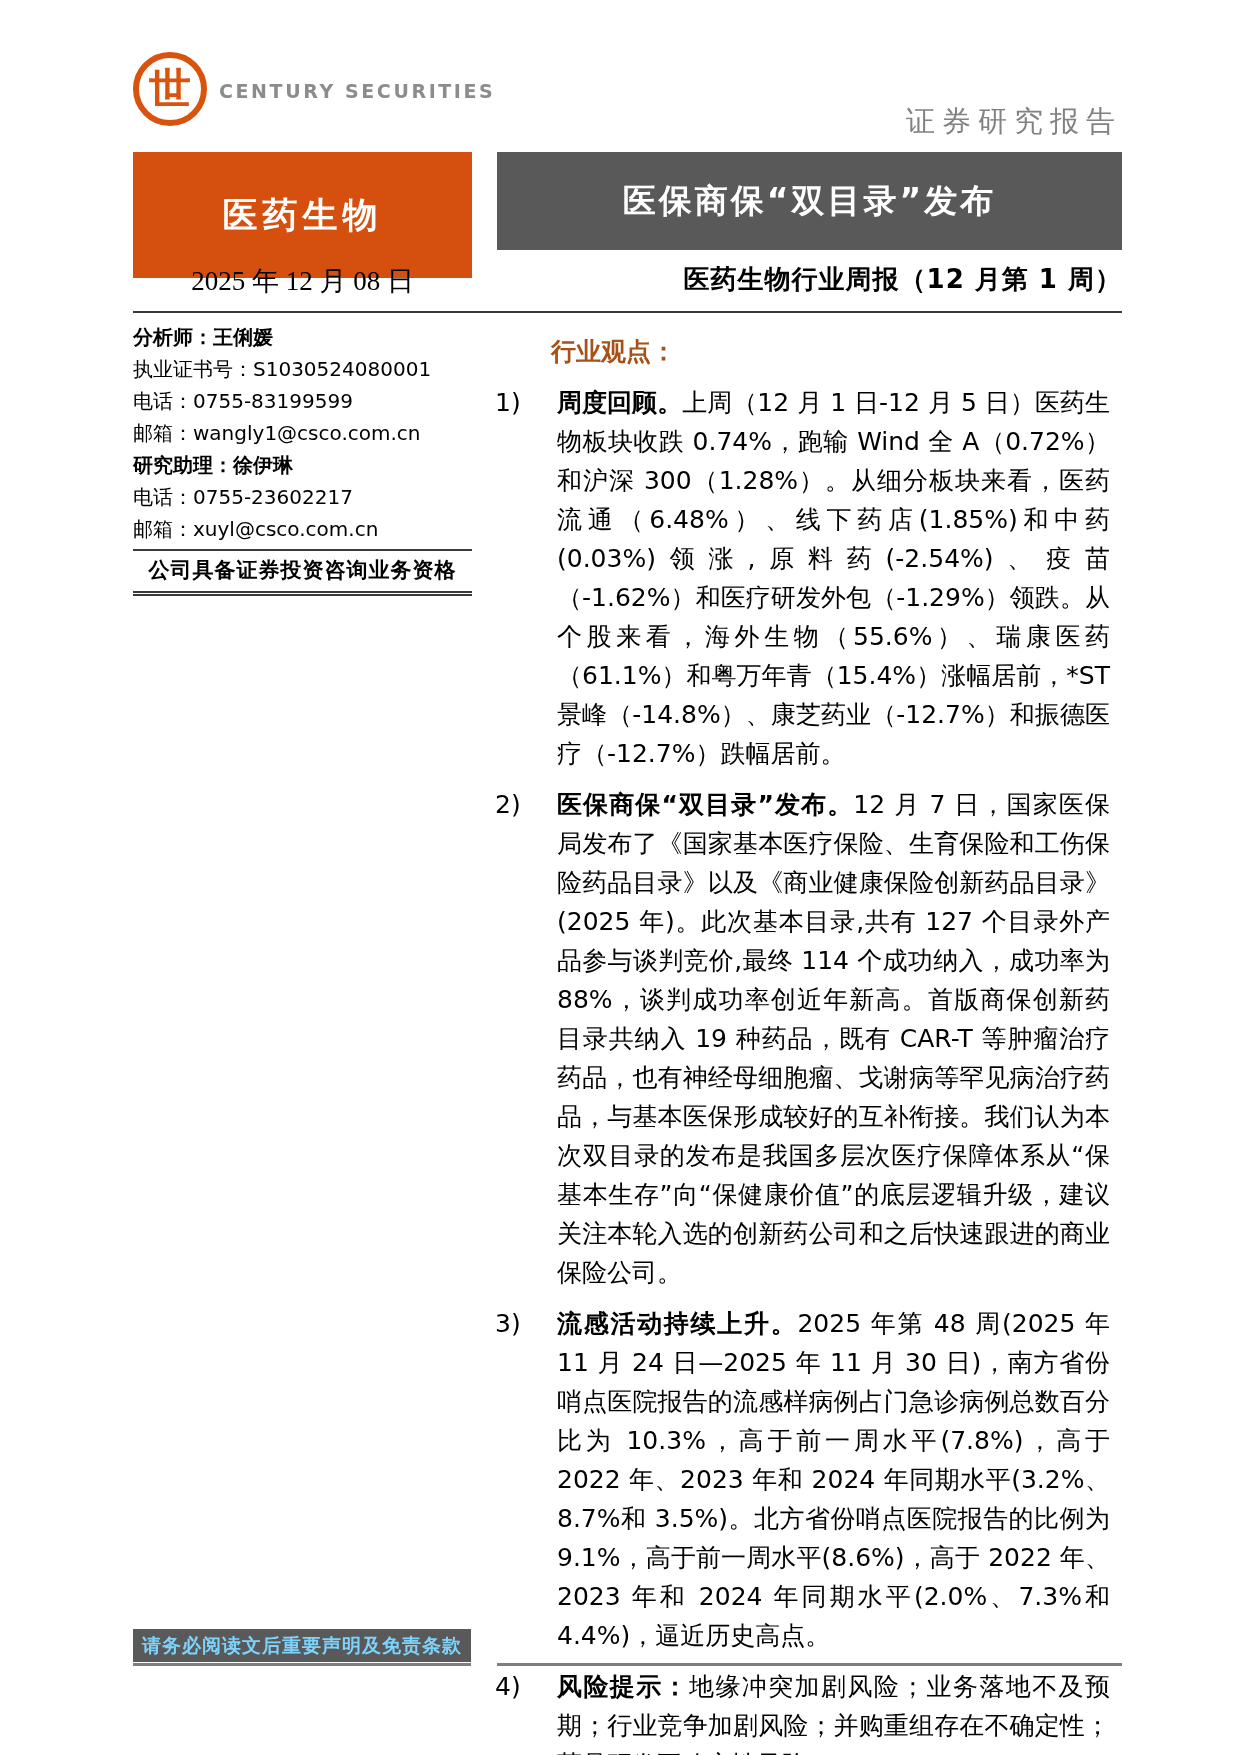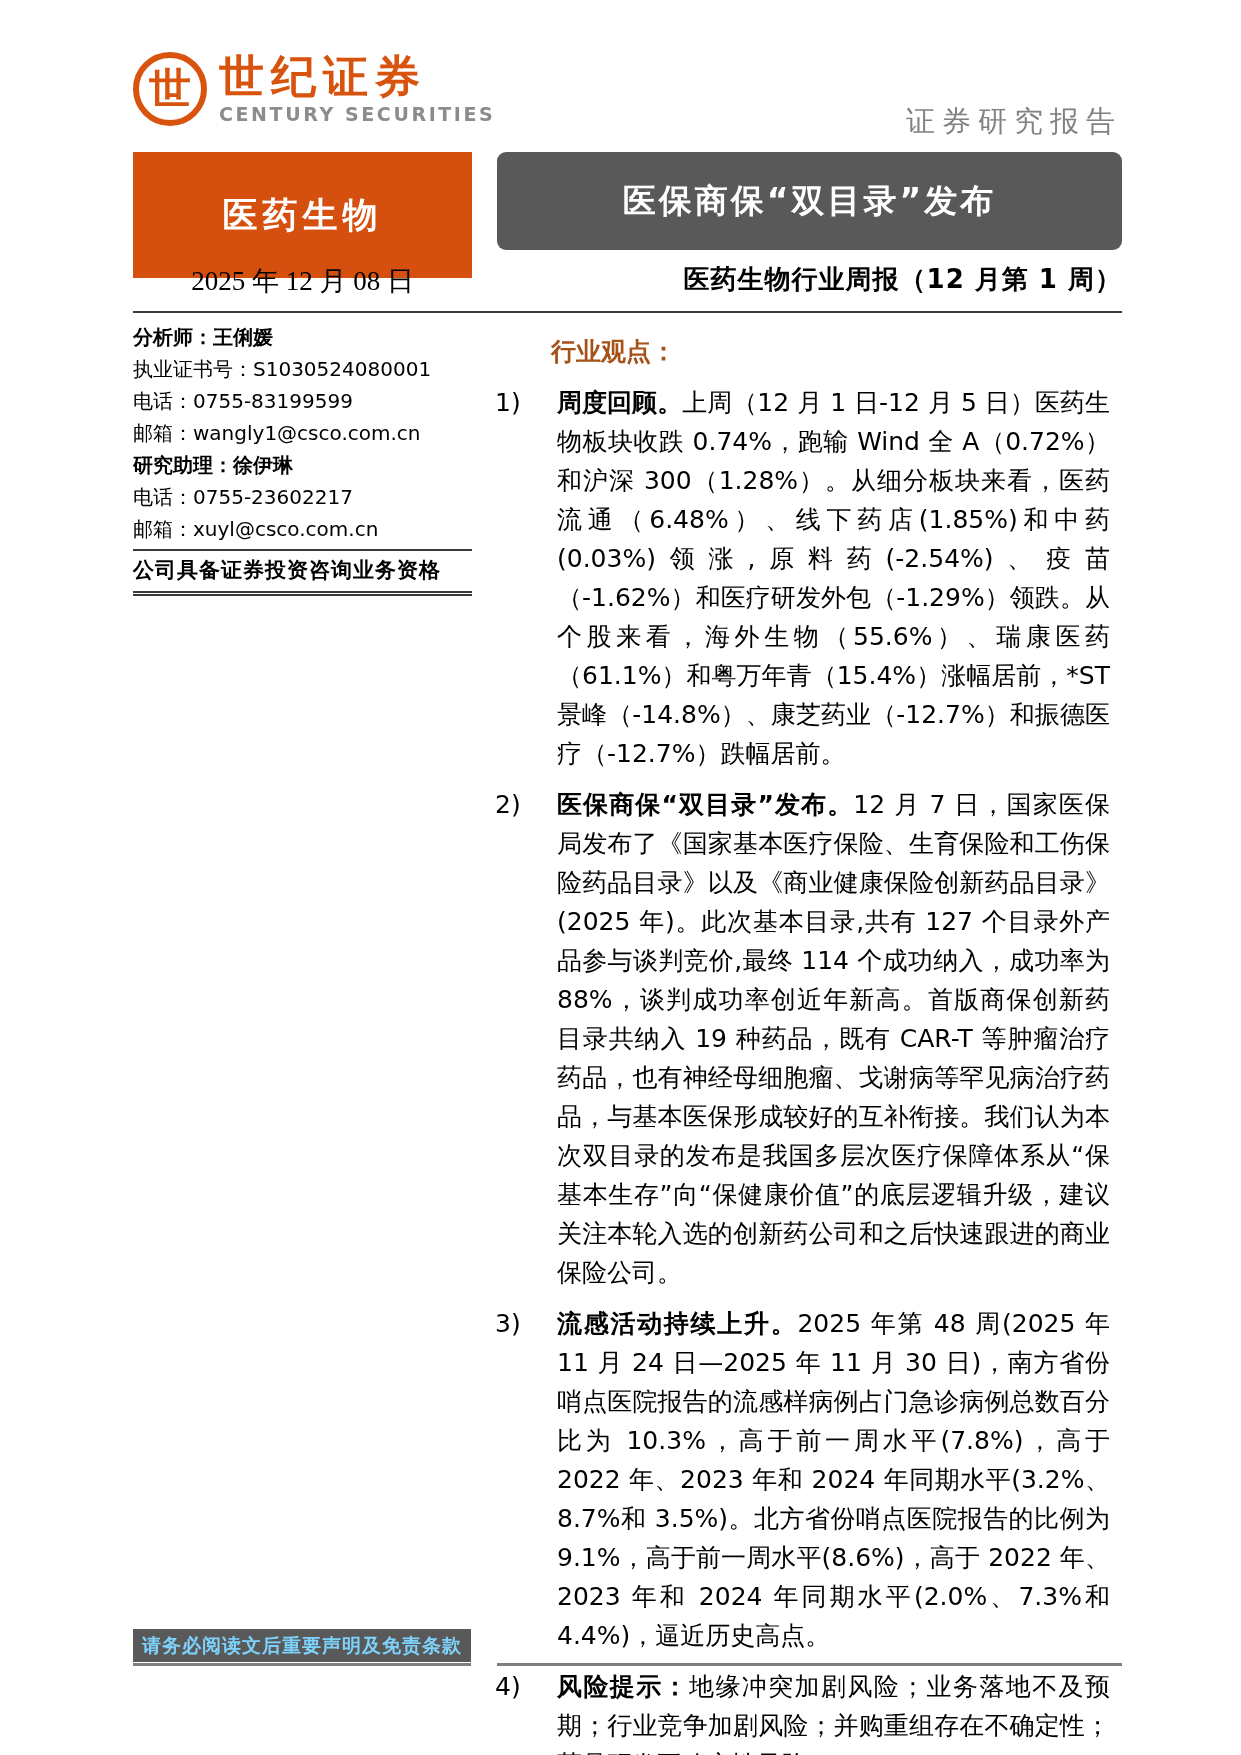--- a/index.html
+++ b/index.html
@@ -25,42 +25,42 @@
   }
 
   .sector-box {
     position:absolute; left:133px; top:152px; width:339px; height:126px;
     background:#d5500f; color:#fff; display:flex; align-items:center; justify-content:center;
     font-size:35px; font-weight:bold; letter-spacing:5px;
   }
   .banner-box {
     position:absolute; left:497px; top:152px; width:625px; height:98px;
     background:#595959; color:#fff; display:flex; align-items:center; justify-content:center;
-    font-size:33px; font-weight:bold; letter-spacing:3px;border-radius:9px;
+    font-size:33px; font-weight:bold; letter-spacing:3px;
   }
 
   .date {
     position:absolute; left:133px; top:263px; width:339px; text-align:center;
     font-family:"Liberation Serif", serif; font-size:27px;
   }
   .report-title {
     position:absolute; left:497px; top:262px; width:625px; text-align:right;
     font-size:26px; font-weight:bold; letter-spacing:1px;
   }
   .header-rule {
     position:absolute; left:133px; top:311px; width:989px; height:0;
     border-top:2px solid #3a3a3a;
   }
 
   
   .sidebar { position:absolute; left:133px; top:321px; width:339px; }
   .sidebar .row { font-size:20px; line-height:32px; white-space:nowrap; }
   .sidebar .row.accent { color:#000000; font-weight:bold; }
   .qualification {
-    margin-top:4px; padding:5px 0 7px; text-align:left;
+    margin-top:4px; padding:5px 0 7px; text-align:center;
     border-top:2px solid #3a3a3a; border-bottom:5px double #3a3a3a;
     font-size:21px; font-weight:bold; letter-spacing:1px;
   }
 
   
   .main { position:absolute; left:545px; top:332px; width:577px; }
   .section-title { color:#a65118; font-size:25px; font-weight:bold; line-height:39px; margin:0 0 7px 6px; }
   .item { position:relative; }
   .item .num { position:absolute; left:-50px; top:0; font-size:25px; line-height:39px; }
   .item p { margin:12px; font-size:25px; line-height:39px; text-align:justify; }
@@ -78,21 +78,20 @@
 </head>
 <body>
 
 <div class="page">
 
   <div class="logo">
     <div class="logo-mark">
       <span>世</span>
     </div>
     <div class="logo-text">
-      <div class="logo-cn">世纪证券</div>
       <div class="logo-en">CENTURY SECURITIES</div>
     </div>
   </div>
 
   <div class="report-type">证券研究报告</div>
 
   <div class="sector-box">
     <span>医药生物</span>
   </div>
 

